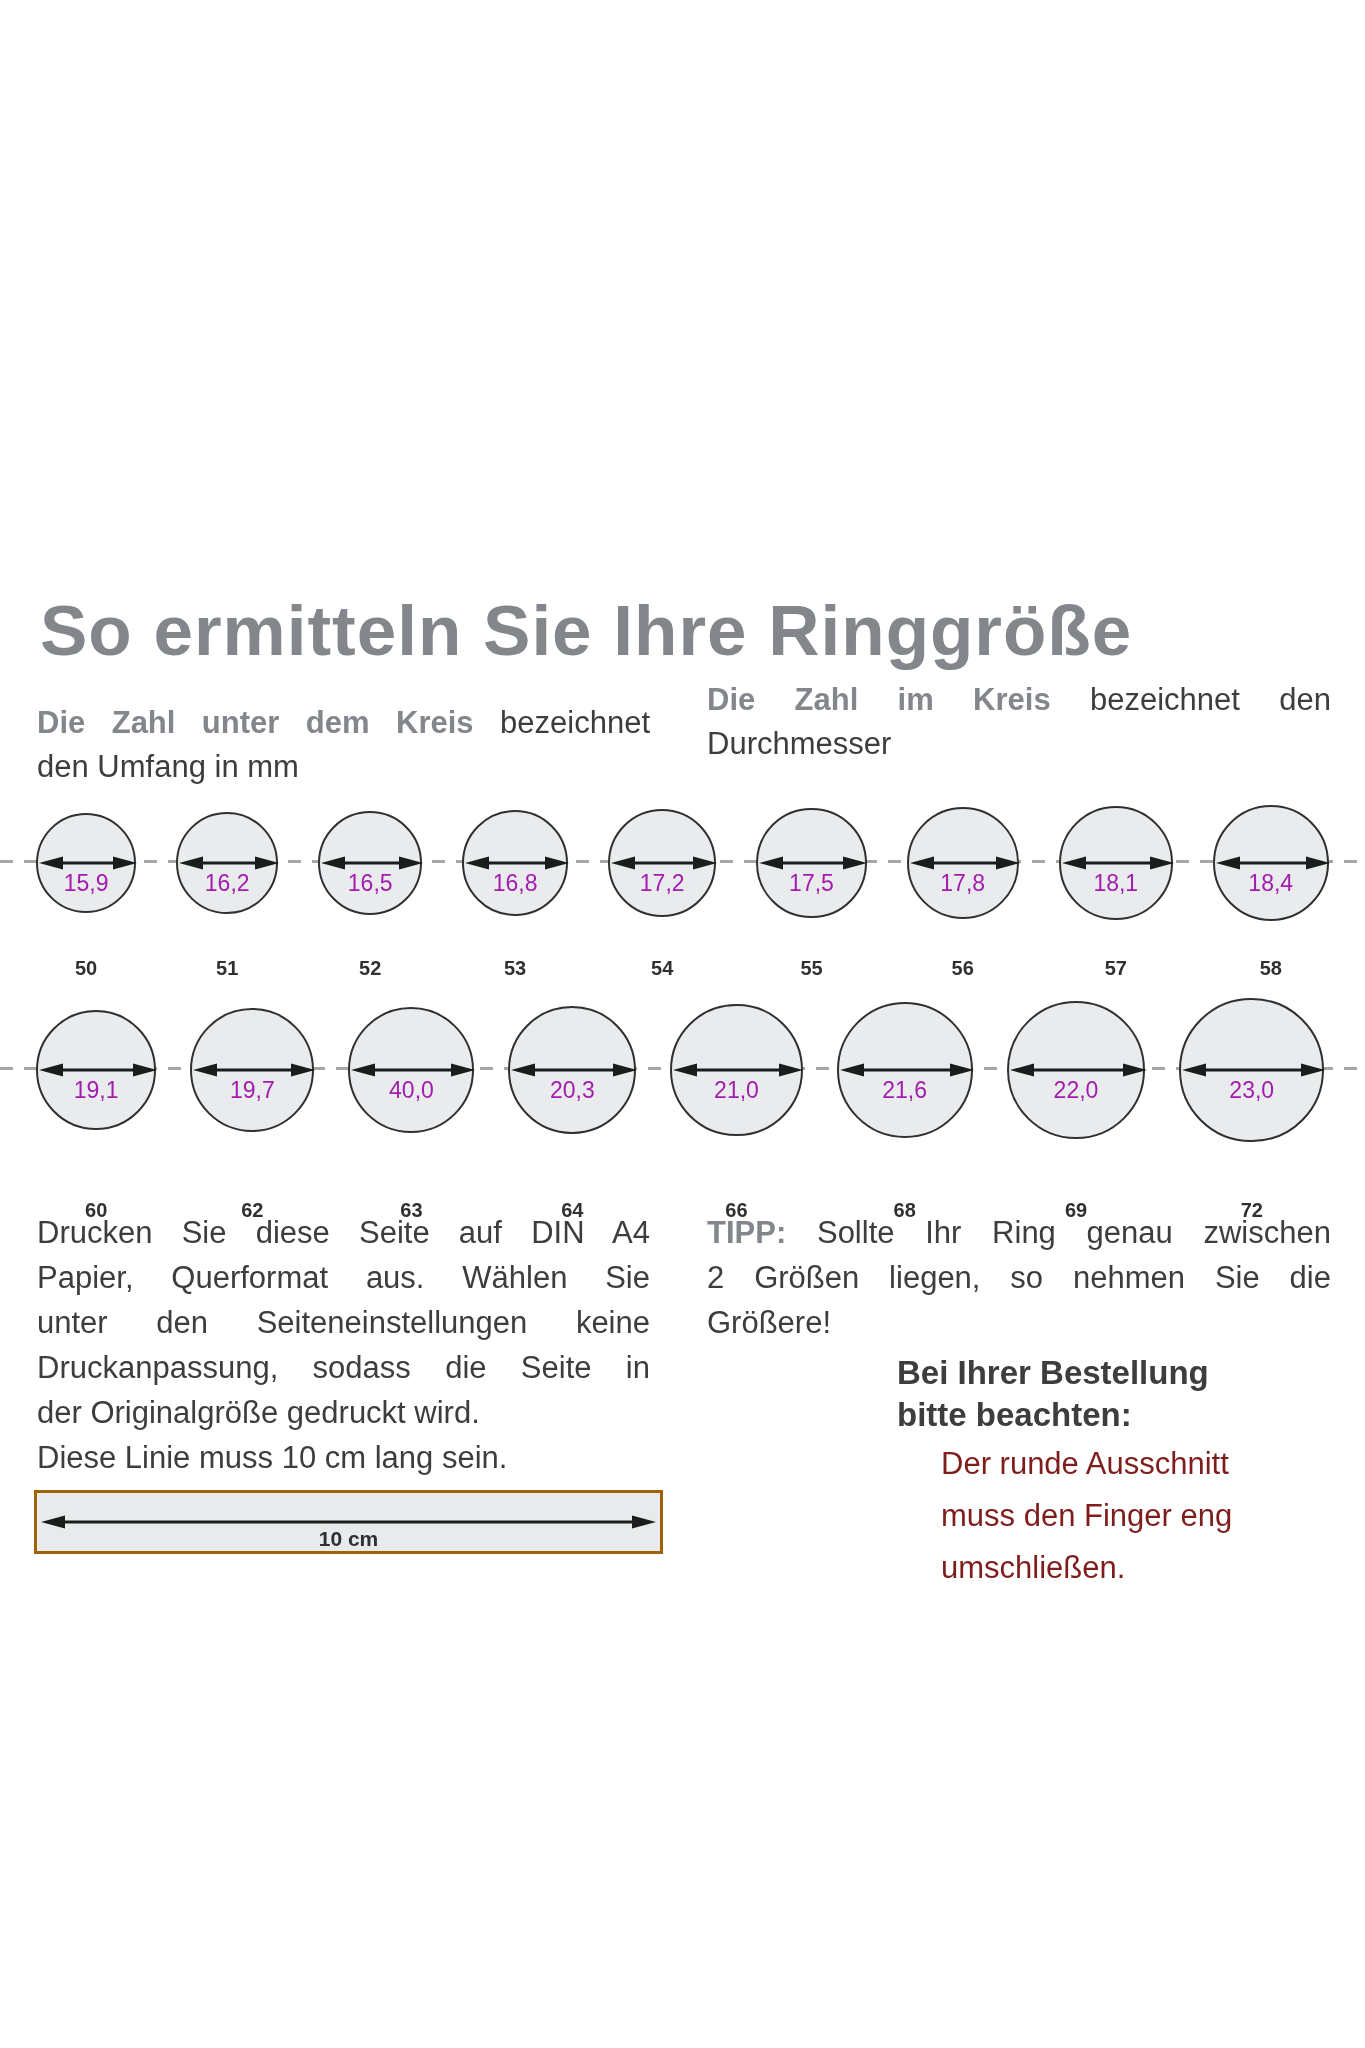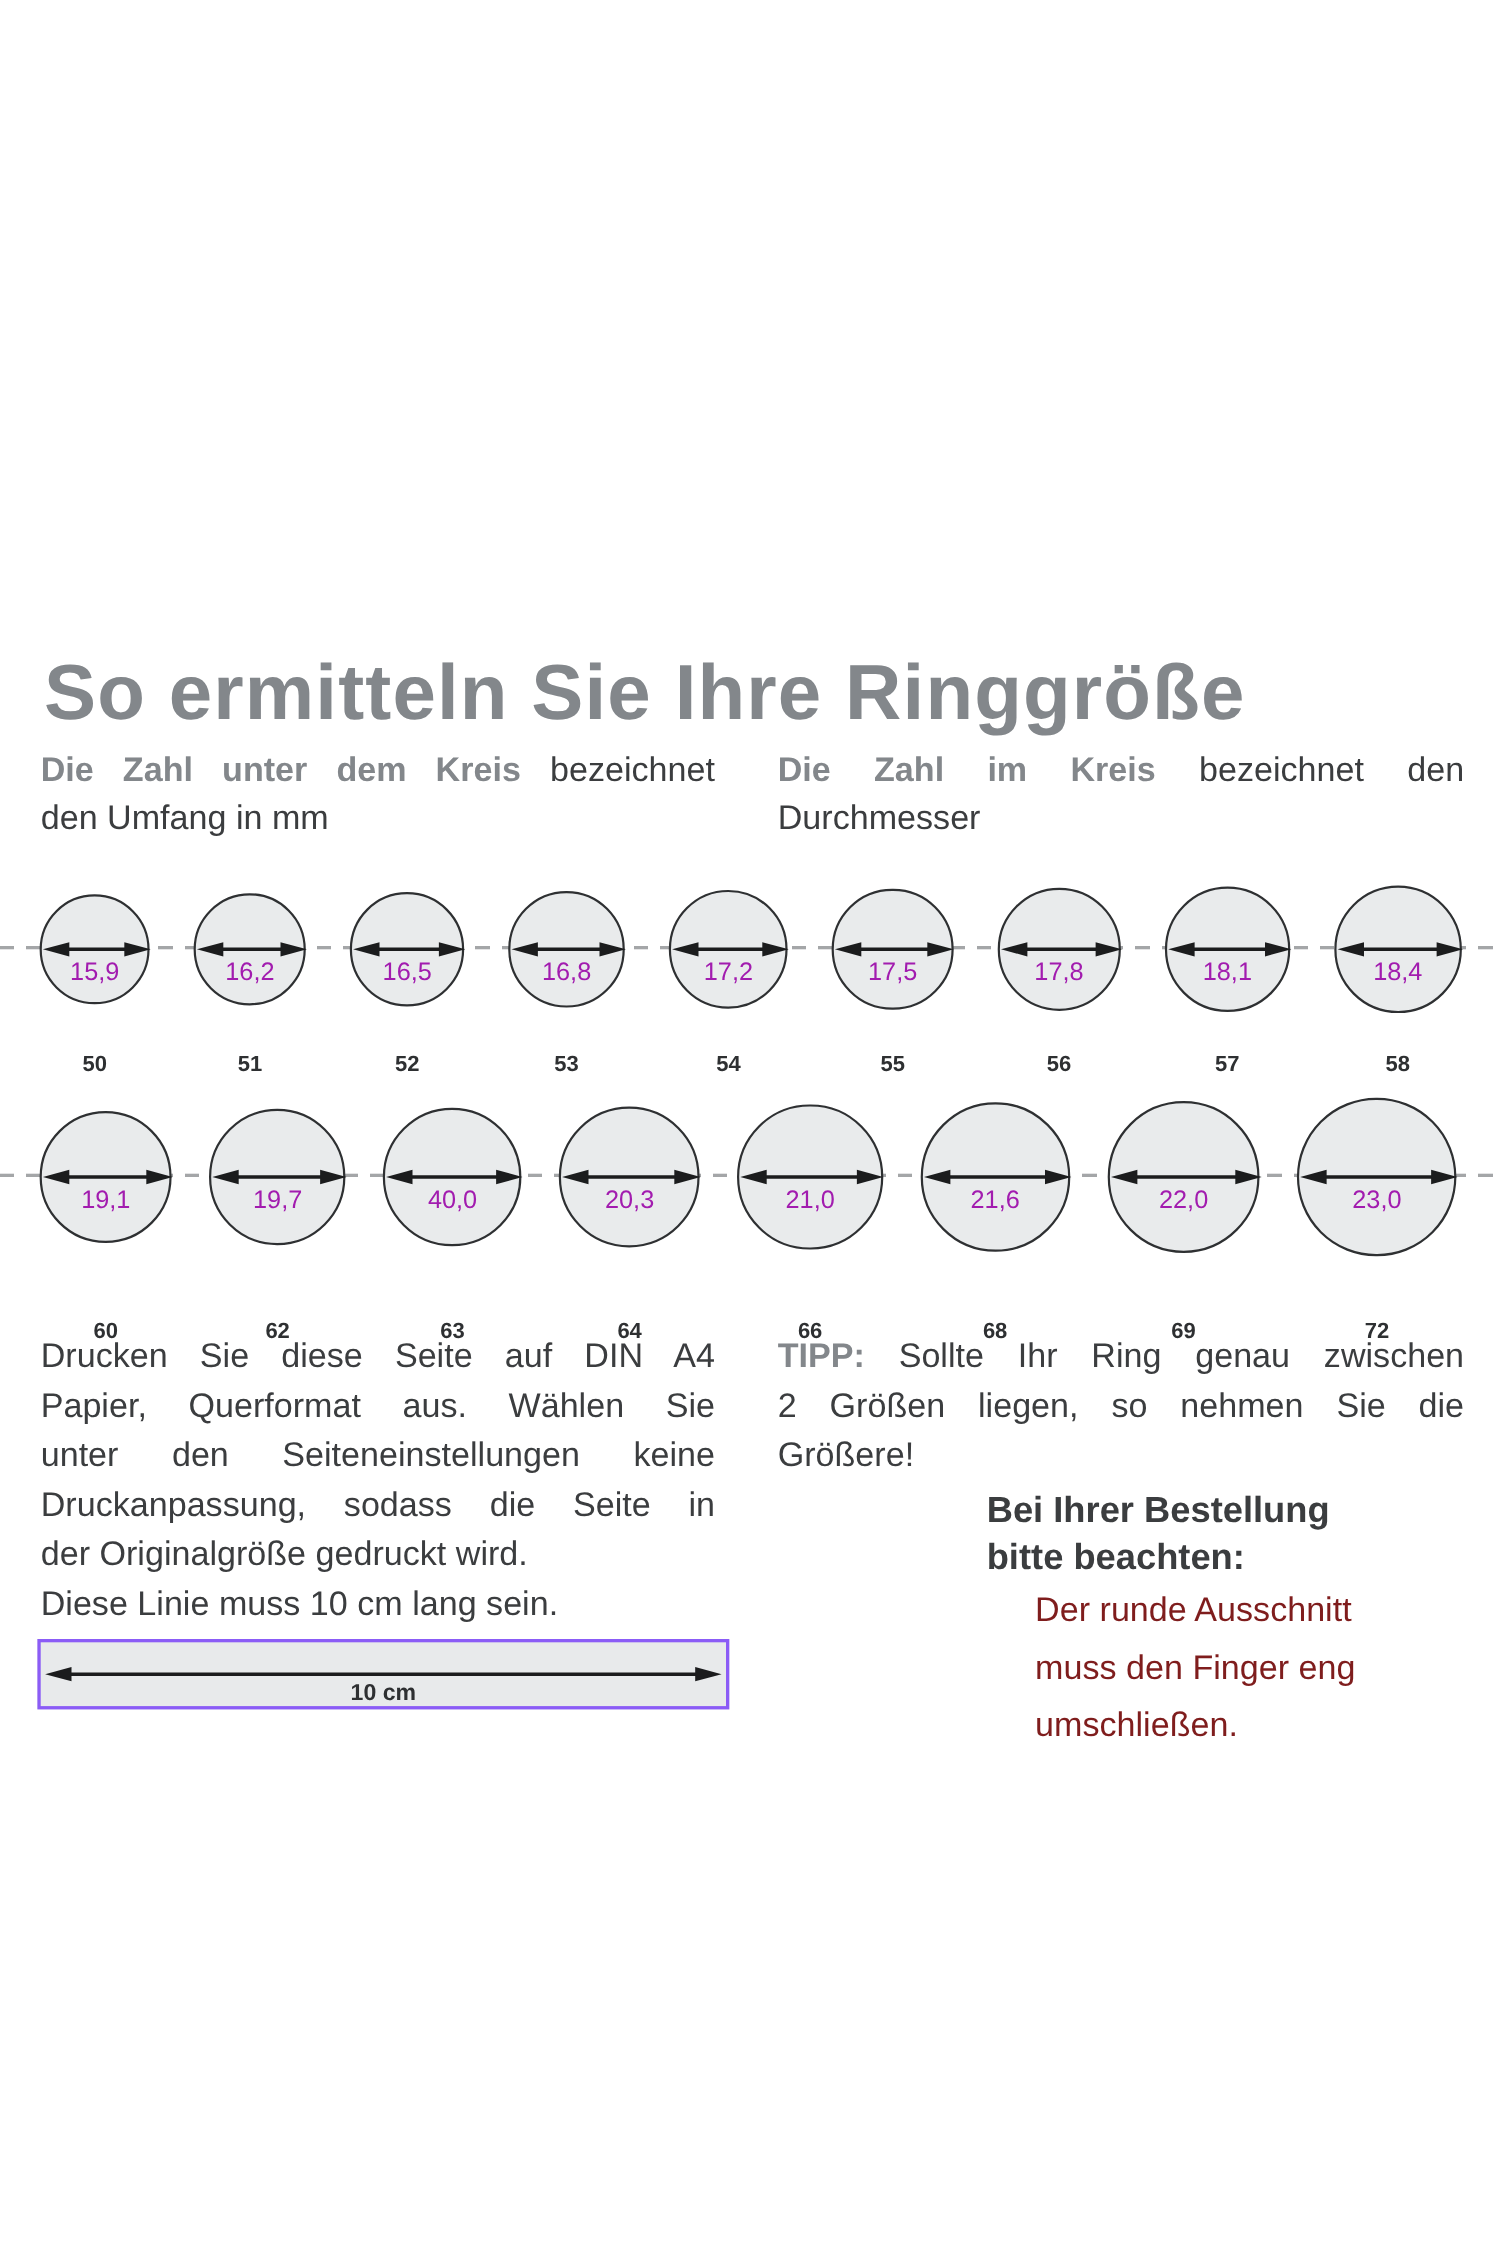--- a/index.html
+++ b/index.html
@@ -7,21 +7,21 @@
     position:relative; width:1365px; height:1596px; overflow:hidden;
     background:#ffffff; color:#3B3D3F;
     font-family:"Liberation Sans", sans-serif;
   }
   .title{
     position:absolute; left:40px; top:594px; margin:0;
     font-size:71px; font-weight:bold; letter-spacing:1px; line-height:1.05;
     color:#83878B; white-space:nowrap;
   }
   .sub{position:absolute; top:678px; font-size:31px; line-height:44px;}
-  #subL{left:37px; width:613px;}
+  #subL{left:37px; width:613px;margin-top:23px;}
   #subR{left:707px; width:624px;}
   .gb{color:#83878B; font-weight:bold;}
   .j{text-align:justify; text-align-last:justify;}
   .dash{
     position:absolute; left:0; width:1365px; height:3px; z-index:1;
     background:repeating-linear-gradient(90deg,#A4A6A8 0 13px, rgba(0,0,0,0) 13px 24px);
   }
   .circle{
     position:absolute; z-index:2; border-radius:50%;
     background:#E9EBEC; border:2px solid #2E3032; box-sizing:border-box;
@@ -33,21 +33,21 @@
   }
   .slabel{
     position:absolute; z-index:2; width:120px; text-align:center;
     font-size:20px; font-weight:bold; color:#2E3032; line-height:1;margin-top:38px;
   }
   .para{position:absolute; font-size:31px; line-height:45px;}
   #paraPrint{left:37px; top:1210px; width:613px;}
   #paraTipp{left:707px; top:1210px; width:624px;}
   .ruler{
     position:absolute; left:34px; top:1490px; width:629px; height:64px;
-    background:#E8EAEB; border:3px solid #8b5cf6; box-sizing:border-box;
+    background:#E8EAEB; border:3px solid #a16207; box-sizing:border-box;
   }
   .ruler svg{position:absolute; left:0; top:20px;}
   .rlabel{
     position:absolute; left:0; top:35px; width:100%; text-align:center;
     font-size:21px; font-weight:bold; color:#2E3032; line-height:1;
   }
   .order-head{
     position:absolute; left:897px; top:1352px;
     font-size:33px; font-weight:bold; line-height:42px; color:#3B3D3F;
   }

